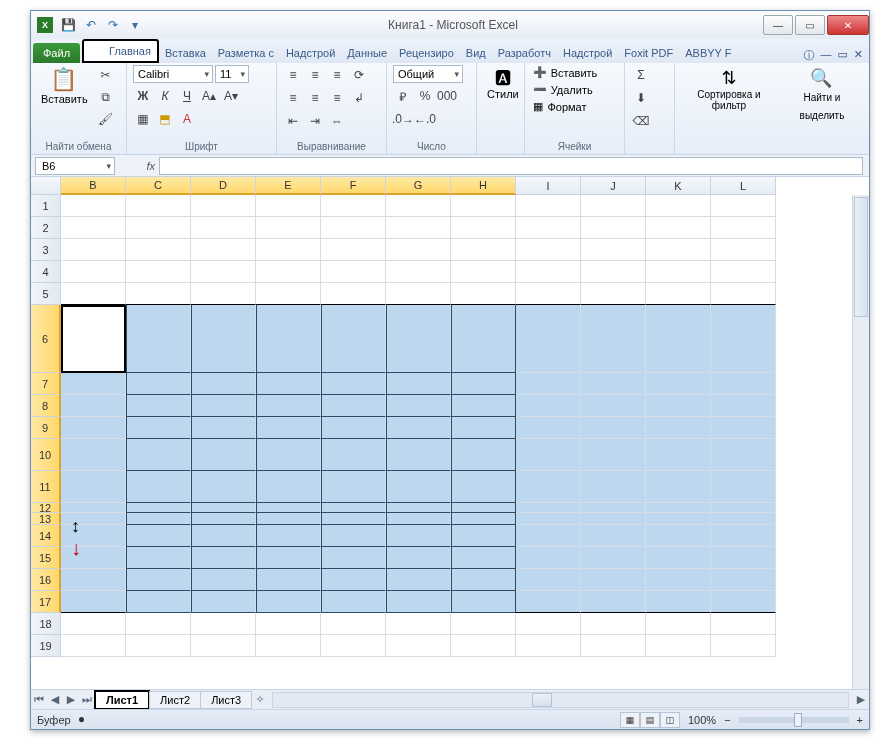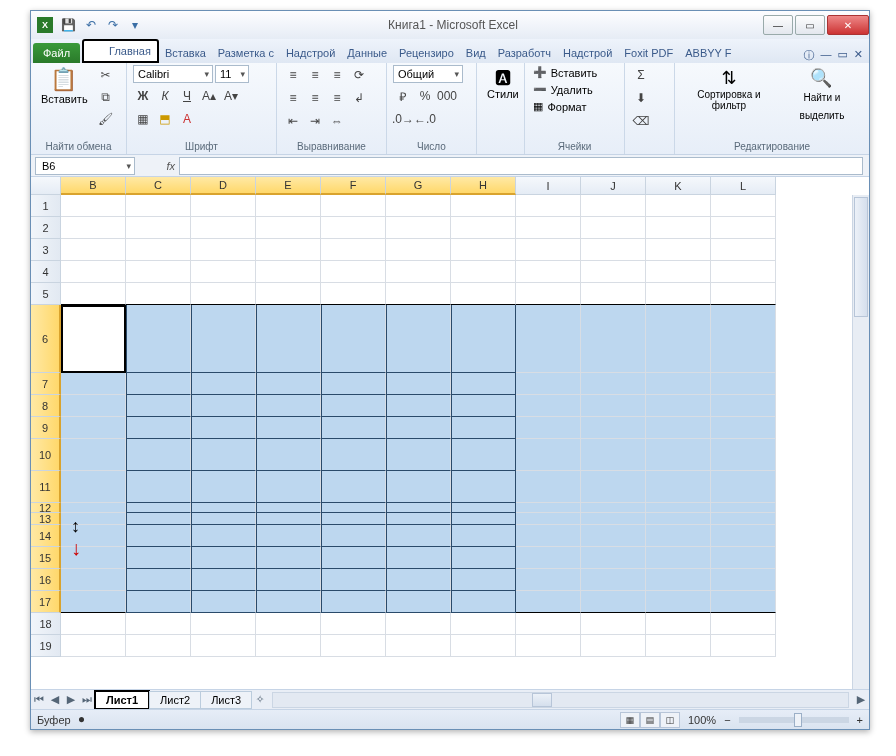--- a/index.html
+++ b/index.html
@@ -32,21 +32,21 @@
 .bigbtn .ico{ font-size:22px; }
 .smallcol{ display:flex;flex-direction:column;gap:2px; font-size:11px;}
 .rowbtns{ display:flex; gap:2px; align-items:center;}
 .rb{ width:20px;height:20px;border:1px solid transparent;display:flex;align-items:center;justify-content:center;font-size:12px;color:#444;}
 .combo{ border:1px solid #abc; background:#fff; height:18px; font-size:11px; padding:0 16px 0 4px; display:flex; align-items:center; position:relative;}
 .combo::after{content:"▾"; position:absolute; right:3px; font-size:9px; color:#555;}
 .menuitem{ display:flex; gap:4px; align-items:center; font-size:11px; padding:1px 2px;}
 
 
 .fbar{ height:22px; border-bottom:1px solid #c6d4e6; display:flex; align-items:center; font-size:11px; background:#eef2f8;}
-.fbar .namebox{ width:100px; border:1px solid #abc; background:#fff; height:18px; margin:0 4px; padding:0 18px 0 6px; display:flex;align-items:center; position:relative;}
+.fbar .namebox{ width:80px; border:1px solid #abc; background:#fff; height:18px; margin:0 4px; padding:0 18px 0 6px; display:flex;align-items:center; position:relative;}
 .fbar .namebox::after{content:"▾";position:absolute;right:3px;font-size:9px;color:#555;}
 .fbar .fxico{ width:40px; display:flex;align-items:center;justify-content:flex-end; font-style:italic; color:#555; padding-right:4px;}
 .fbar .finput{ flex:1; border:1px solid #abc; background:#fff; height:18px; margin-right:6px;}
 
 
 .sheet{ position:absolute; left:0; right:0; top:166px; bottom:40px; overflow:hidden; background:#fff;}
 .grid{ display:grid; grid-template-columns: 30px repeat(11, 65px); }
 .colhdr,.corner{ height:18px;border-right:1px solid #c9d4e0;border-bottom:1px solid #c9d4e0;background:linear-gradient(#f5f8fc,#e5ecf5);font-size:11px;display:flex;align-items:center;justify-content:center;color:#333;}
 .colhdr.sel{ background:linear-gradient(#ffe9a5,#ffd86b); border-bottom:2px solid #d9a32e;}
 .rowhdr{ height:22px;border-right:1px solid #c9d4e0;border-bottom:1px solid #c9d4e0;background:linear-gradient(90deg,#f1f5fa,#e2e9f2);font-size:11px;display:flex;align-items:center;justify-content:center;color:#333;}
@@ -244,21 +244,20 @@
       <div class="content">
         <div class="bigbtn">
           <span class="ico" style="font-size:18px">⇅</span>
           <span style="font-size:10px;text-align:center;line-height:11px">Сортировка и фильтр</span>
         </div>
         <div class="bigbtn">
           <span class="ico" style="font-size:18px">🔍</span>
           <span style="font-size:10px;text-align:center;line-height:18px">Найти и выделить</span>
         </div>
       </div>
-      <div class="label">Редактирование</div>
     </div>
   </div>
 
   <div class="fbar">
     <div class="namebox">B6</div>
     <div class="fxico">fx</div>
     <div class="finput"></div>
   </div>
 
   <div class="sheet">

